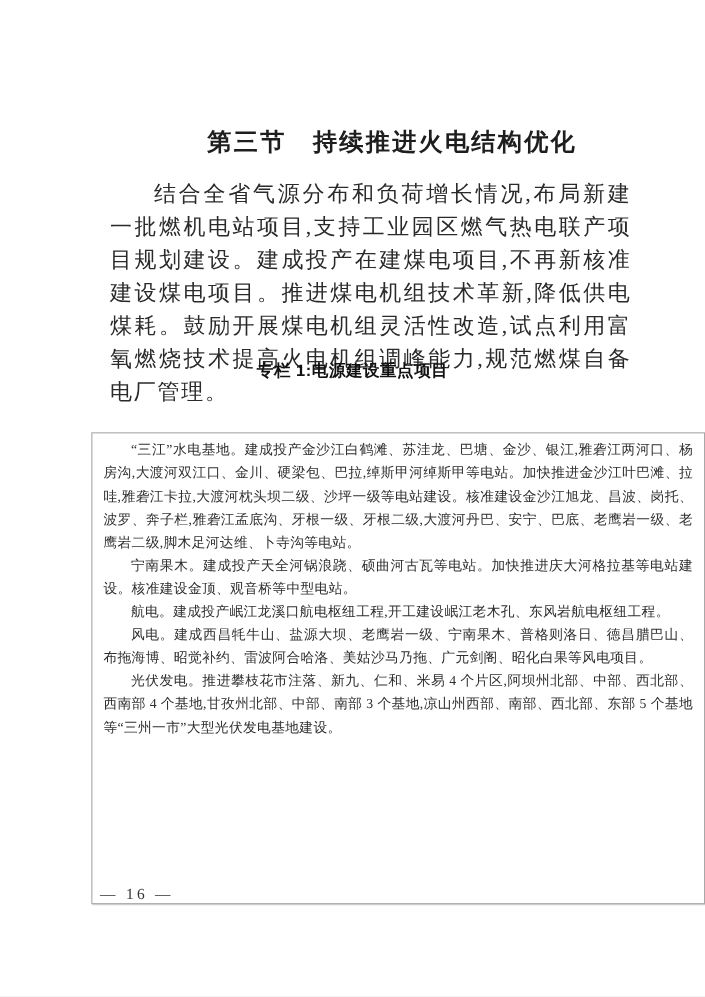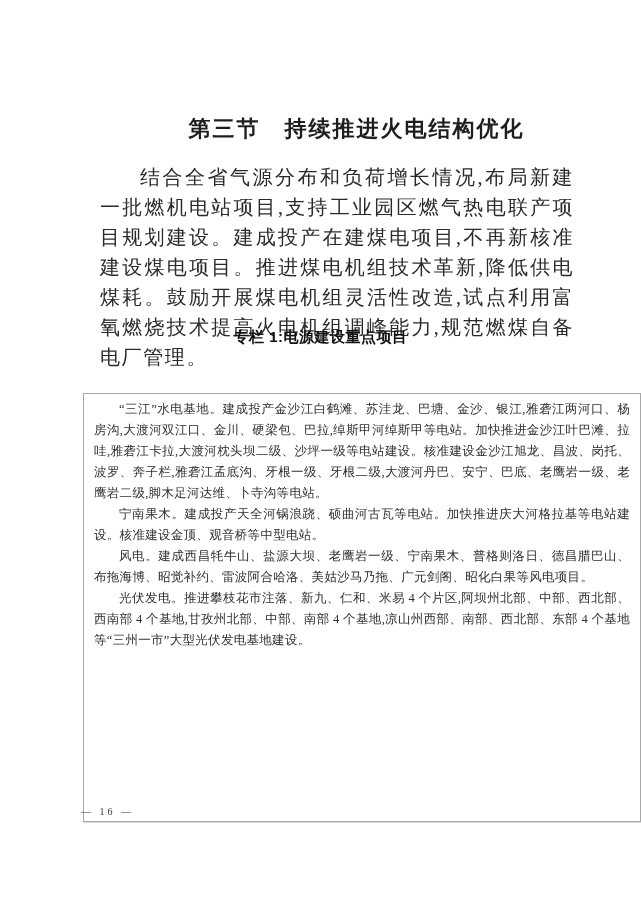--- a/index.html
+++ b/index.html
@@ -70,22 +70,22 @@
     line-height: 21px;
     letter-spacing: 0.3px;
     text-align: justify;
     text-align-last: left;
     text-indent: 2em;
     color: #2e2e2e;
   }
   .page-number {
     position: absolute;
     top: 806px;
-    left: 81px;
-    font-size: 10px;
+    left: 91px;
+    font-size: 14px;
     letter-spacing: 3px;
     color: #333;
     white-space: pre;
   }
 </style>
 </head>
 <body>
 
 <div class="page">
 
@@ -94,22 +94,23 @@
   <div class="intro-para">结合全省气源分布和负荷增长情况,布局新建一批燃机电站项目,支持工业园区燃气热电联产项目规划建设。建成投产在建煤电项目,不再新核准建设煤电项目。推进煤电机组技术革新,降低供电煤耗。鼓励开展煤电机组灵活性改造,试点利用富氧燃烧技术提高火电机组调峰能力,规范燃煤自备电厂管理。</div>
 
   <div class="box-title">专栏 1:电源建设重点项目</div>
 
   <div class="project-box">
 
       <p>“三江”水电基地。建成投产金沙江白鹤滩、苏洼龙、巴塘、金沙、银江,雅砻江两河口、杨房沟,大渡河双江口、金川、硬梁包、巴拉,绰斯甲河绰斯甲等电站。加快推进金沙江叶巴滩、拉哇,雅砻江卡拉,大渡河枕头坝二级、沙坪一级等电站建设。核准建设金沙江旭龙、昌波、岗托、波罗、奔子栏,雅砻江孟底沟、牙根一级、牙根二级,大渡河丹巴、安宁、巴底、老鹰岩一级、老鹰岩二级,脚木足河达维、卜寺沟等电站。</p>
 
       <p>宁南果木。建成投产天全河锅浪跷、硕曲河古瓦等电站。加快推进庆大河格拉基等电站建设。核准建设金顶、观音桥等中型电站。</p>
 
+      <p>航电。建成投产岷江龙溪口航电枢纽工程,开工建设岷江老木孔、东风岩航电枢纽工程。</p>
 
       <p>风电。建成西昌牦牛山、盐源大坝、老鹰岩一级、宁南果木、普格则洛日、德昌腊巴山、布拖海博、昭觉补约、雷波阿合哈洛、美姑沙马乃拖、广元剑阁、昭化白果等风电项目。</p>
 
-      <p>光伏发电。推进攀枝花市注落、新九、仁和、米易 4 个片区,阿坝州北部、中部、西北部、西南部 4 个基地,甘孜州北部、中部、南部 4 个基地,凉山州西部、南部、西北部、东部 4 个基地等“三州一市”大型光伏发电基地建设。</p>
+      <p>光伏发电。推进攀枝花市注落、新九、仁和、米易 4 个片区,阿坝州北部、中部、西北部、西南部 4 个基地,甘孜州北部、中部、南部 3 个基地,凉山州西部、南部、西北部、东部 5 个基地等“三州一市”大型光伏发电基地建设。</p>
 
     </div>
 
   <div class="page-number">— 16 —</div>
 
 </div>
 
 </body></html>

